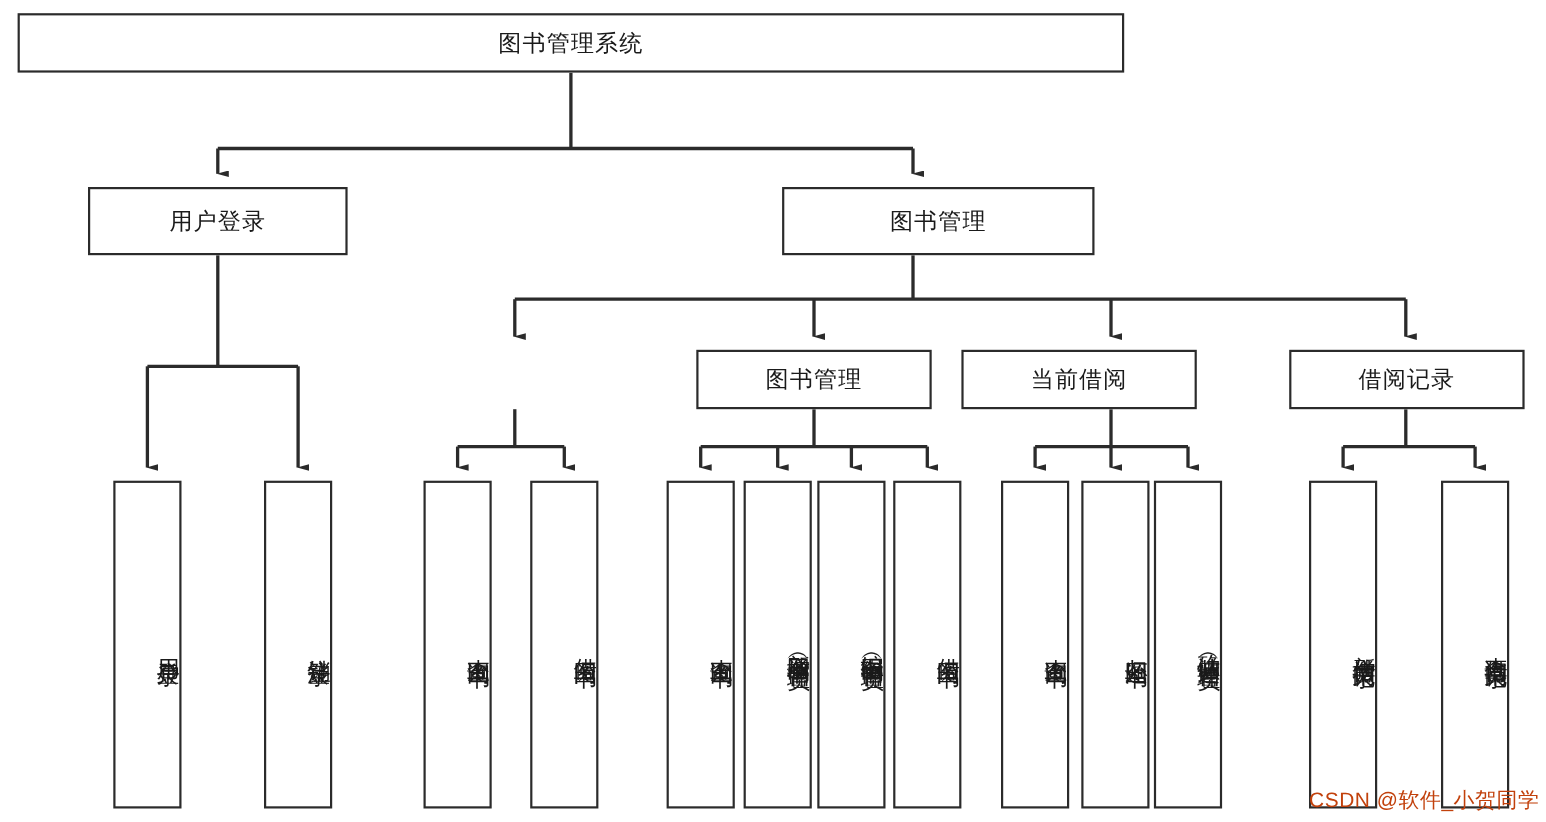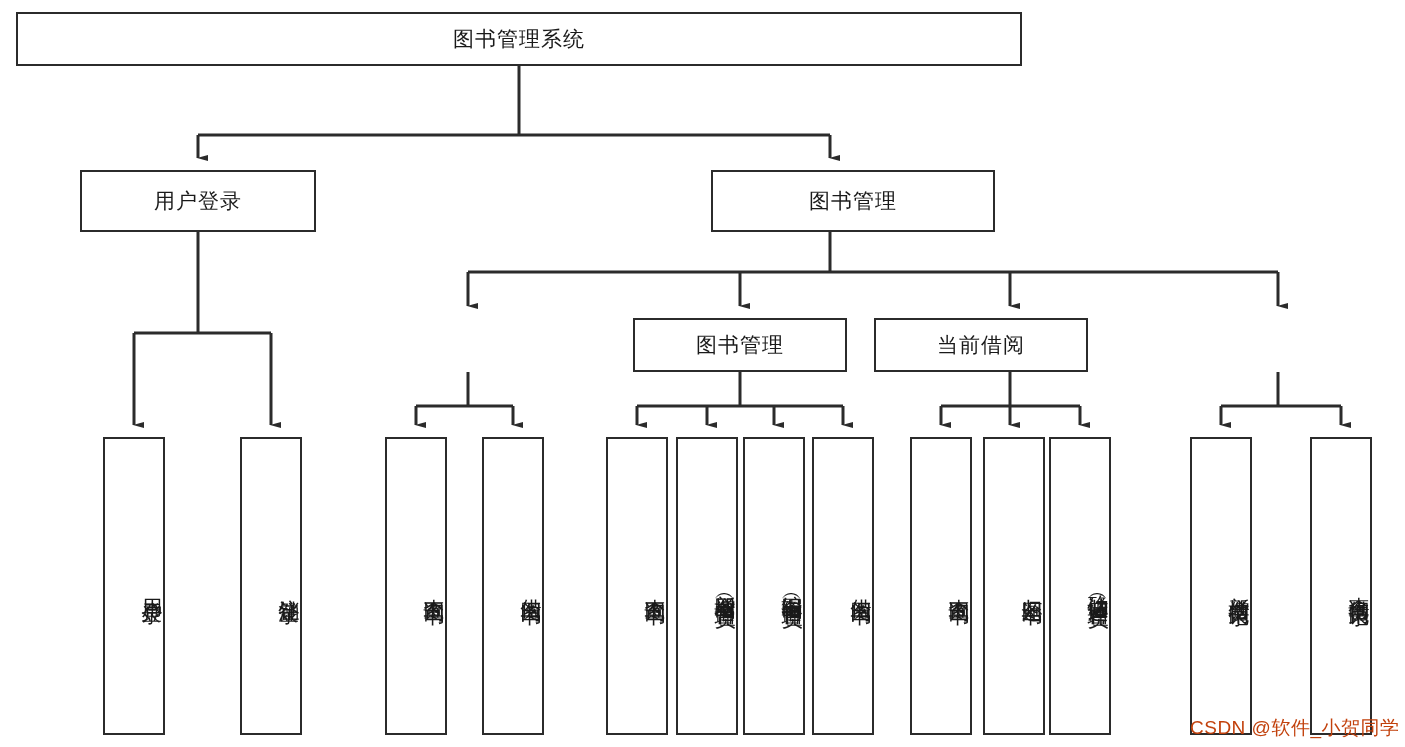--- a/index.html
+++ b/index.html
@@ -137,20 +137,23 @@
   <div class="node h" style="left:711px; top:170px; width:284px; height:62px;">
     <span>图书管理</span>
   </div>
 
   <div class="node h" style="left:633px; top:318px; width:214px; height:54px;">
     <span>图书管理</span>
   </div>
   <div class="node h" style="left:874px; top:318px; width:214px; height:54px;">
     <span>当前借阅</span>
   </div>
+  <div class="node h" style="left:1172px; top:318px; width:214px; height:54px;">
+    <span>借阅记录</span>
+  </div>
 
   <div class="node v mid" style="left:103px; top:437px; width:62px; height:298px;">
     <span class="vtext">用户登录</span>
   </div>
   <div class="node v mid" style="left:240px; top:437px; width:62px; height:298px;">
     <span class="vtext">注销登录</span>
   </div>
 
   <div class="node v mid" style="left:385px; top:437px; width:62px; height:298px;">
     <span class="vtext">查询图书</span>

